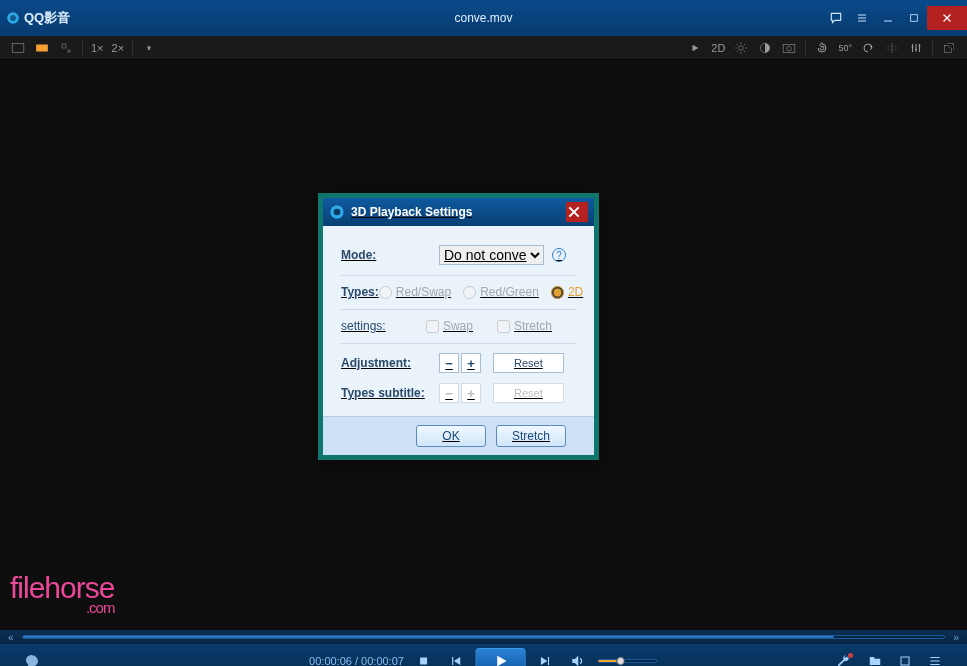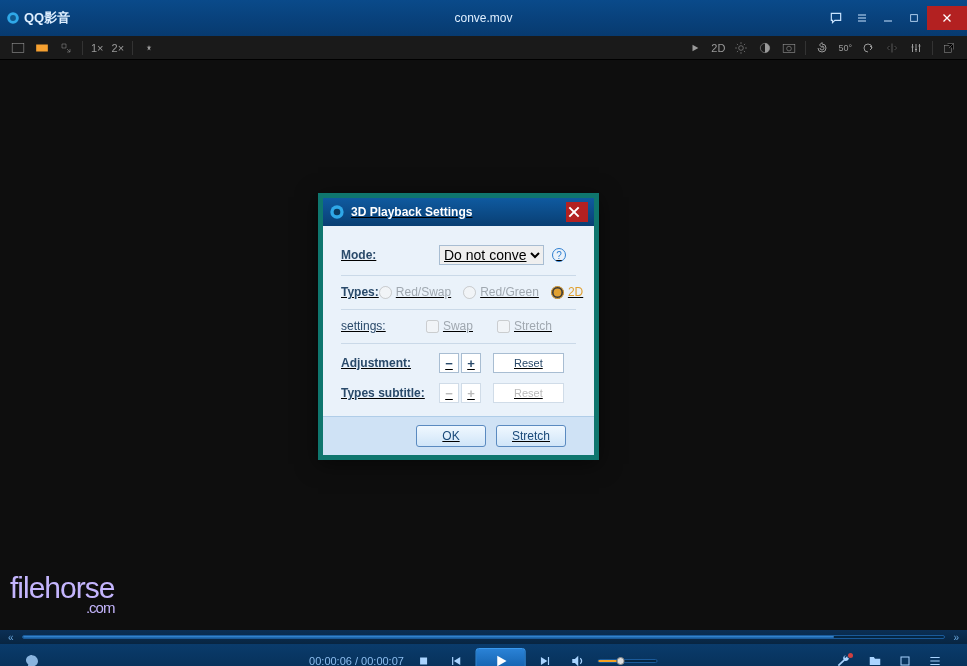--- a/index.html
+++ b/index.html
@@ -104,21 +104,21 @@
 .dialog .chk { display: inline-flex; align-items: center; margin-right: 24px; font-size: 12px; color: #a0a8b0; }
 .dialog .sbtn { width: 20px; height: 20px; border: 1px solid #a8bdd2; background: #fff; font-size: 13px; font-weight: bold; margin-right: 2px; cursor: pointer; color: #2a4a6a; }
 .dialog .sbtn.dis { color: #bbb; border-color: #d0dce8; cursor: default; }
 .dialog .sbtn.reset { width: auto; padding: 0 20px; font-weight: normal; font-size: 11px; margin-left: 10px; color: #2a4a6a; }
 .dialog .sbtn.reset.dis { color: #bbb; }
 .dialog .footer { background: #cfe2f5; padding: 8px 28px; display: flex; justify-content: flex-end; gap: 10px; border-top: 1px solid #b0cde8; }
 .dialog .dbtn { width: 70px; height: 22px; background: linear-gradient(#f0f8ff, #d0e5f8); border: 1px solid #5a8ac0; border-radius: 3px; font-size: 12px; color: #1a4a7a; cursor: pointer; }
 
 .watermark {
   position: absolute; left: 10px; bottom: 50px;
-  color: #c4b5fd; font-size: 30px; font-weight: 300; font-family: Arial;
+  color: #ec4899; font-size: 30px; font-weight: 300; font-family: Arial;
   letter-spacing: -1px;
 }
 .watermark .com { font-size: 15px; display: block; text-align: right; margin-top: -6px; }
 </style>
 </head>
 <body>
 
 <div class="titlebar">
   <span class="logo">
     <svg viewBox="0 0 24 24">

